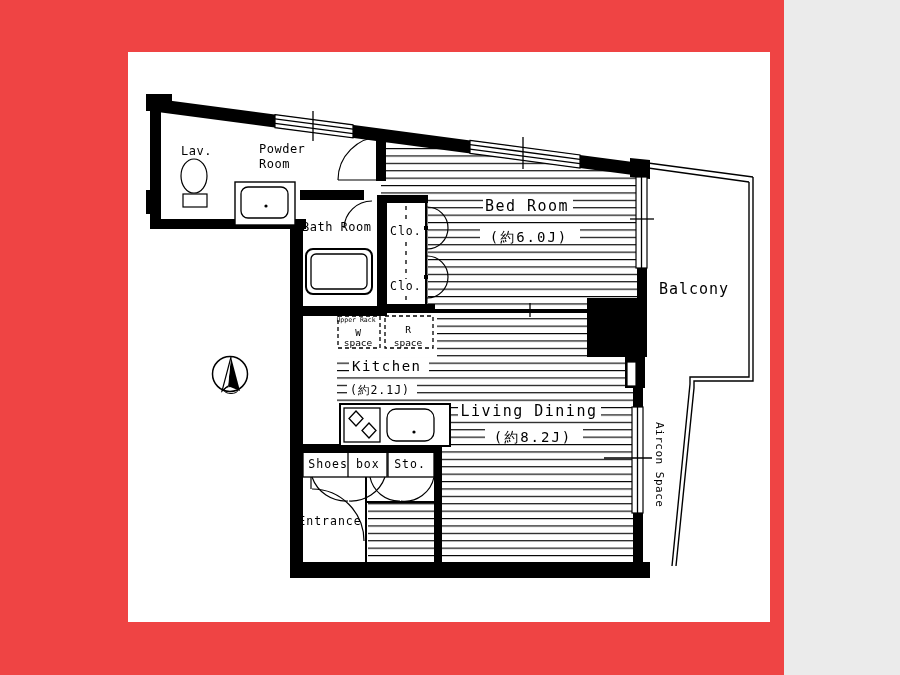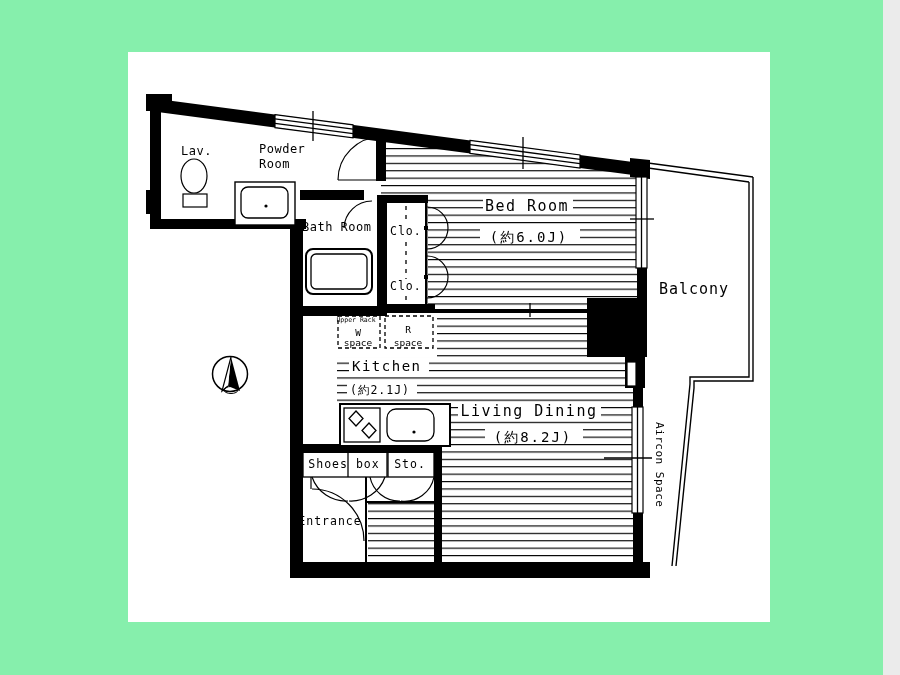--- a/index.html
+++ b/index.html
@@ -1,16 +1,16 @@
 <!DOCTYPE html>
 <html><head>
 <meta charset="utf-8">
 <style>
   html,body{margin:0;padding:0;background:#ebebeb;width:900px;height:675px;overflow:hidden;}
-  .plan-wrap{position:relative;width:883px;height:675px;background:#86efac;}
+  .plan-wrap{position:relative;width:784px;height:675px;background:#ef4444;}
   svg{display:block;}
   text{font-family:"DejaVu Sans Mono","Liberation Mono",monospace;fill:#000;}
   .lbl-lg{font-size:15px;letter-spacing:1.5px;}
   .lbl-md{font-size:12px;letter-spacing:0.5px;}
   .lbl-sm{font-size:11.5px;letter-spacing:1px;}
   .lbl-xs{font-size:9.5px;}
   .lbl-size{font-size:14px;letter-spacing:2px;}
   .lbl-size2{font-size:11.5px;letter-spacing:1px;}
   .lbl-tiny{font-size:6.5px;}
   .thin{stroke:#000;fill:none;stroke-width:1.3;}

